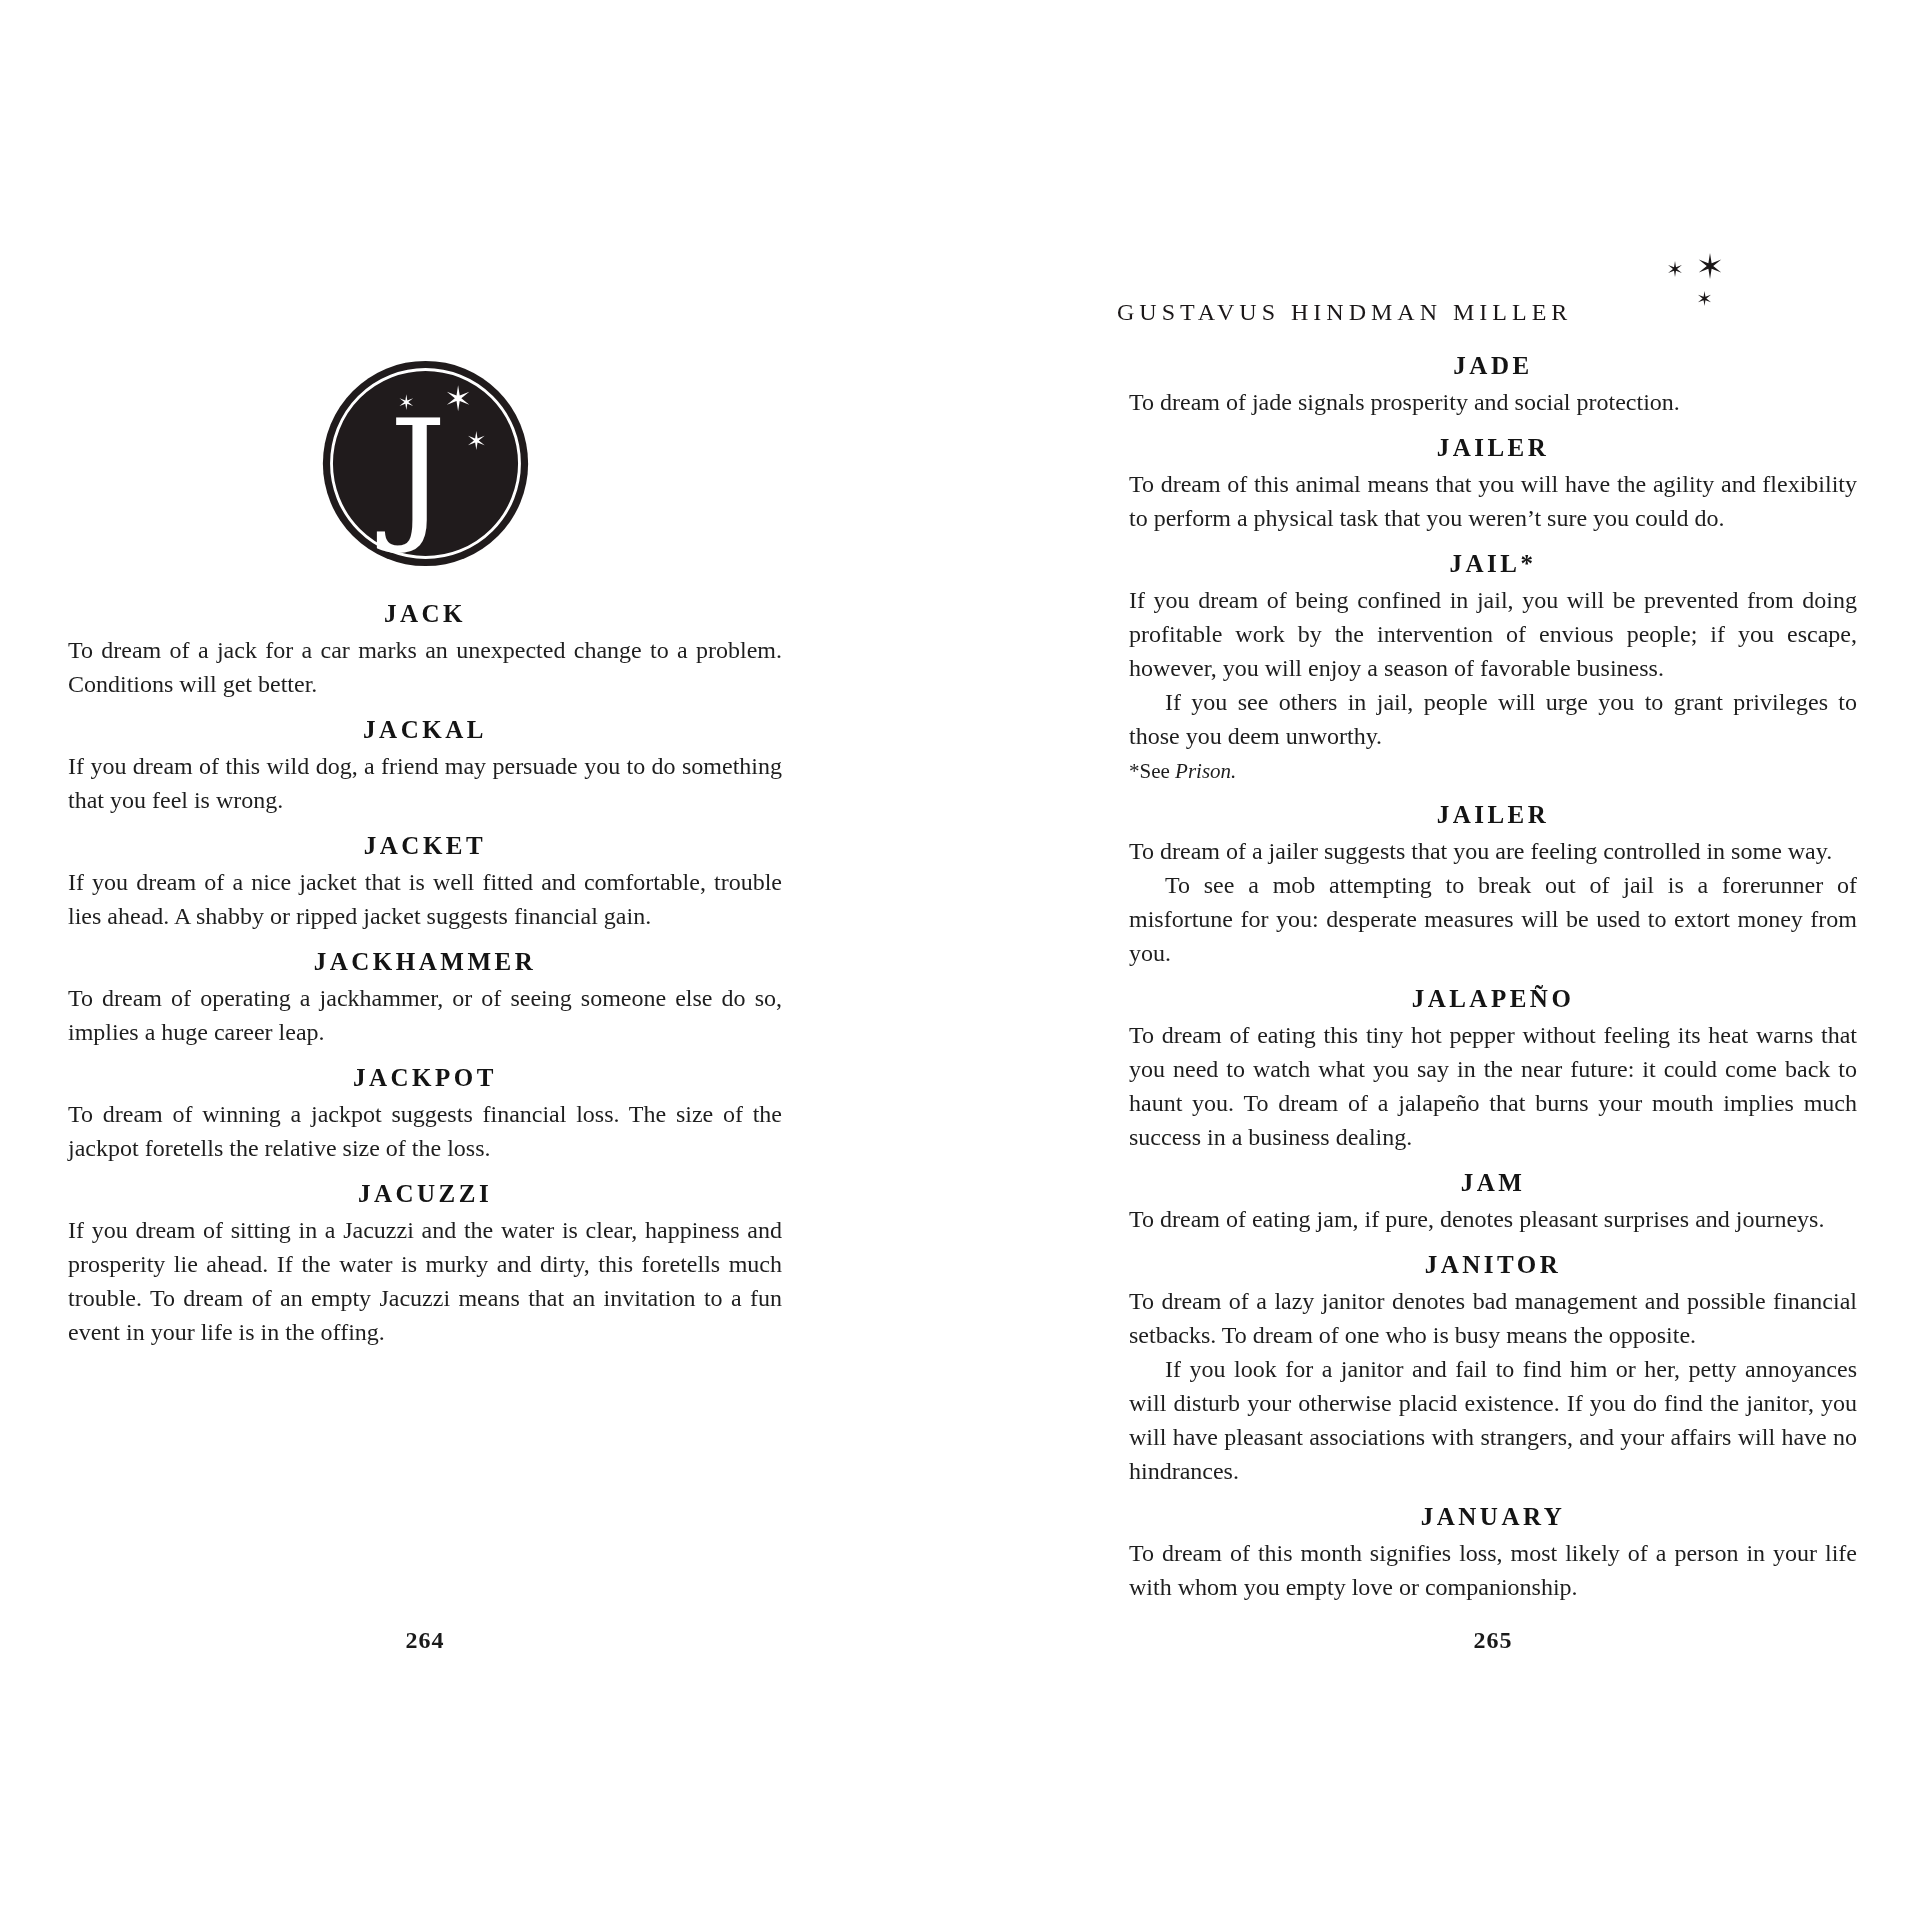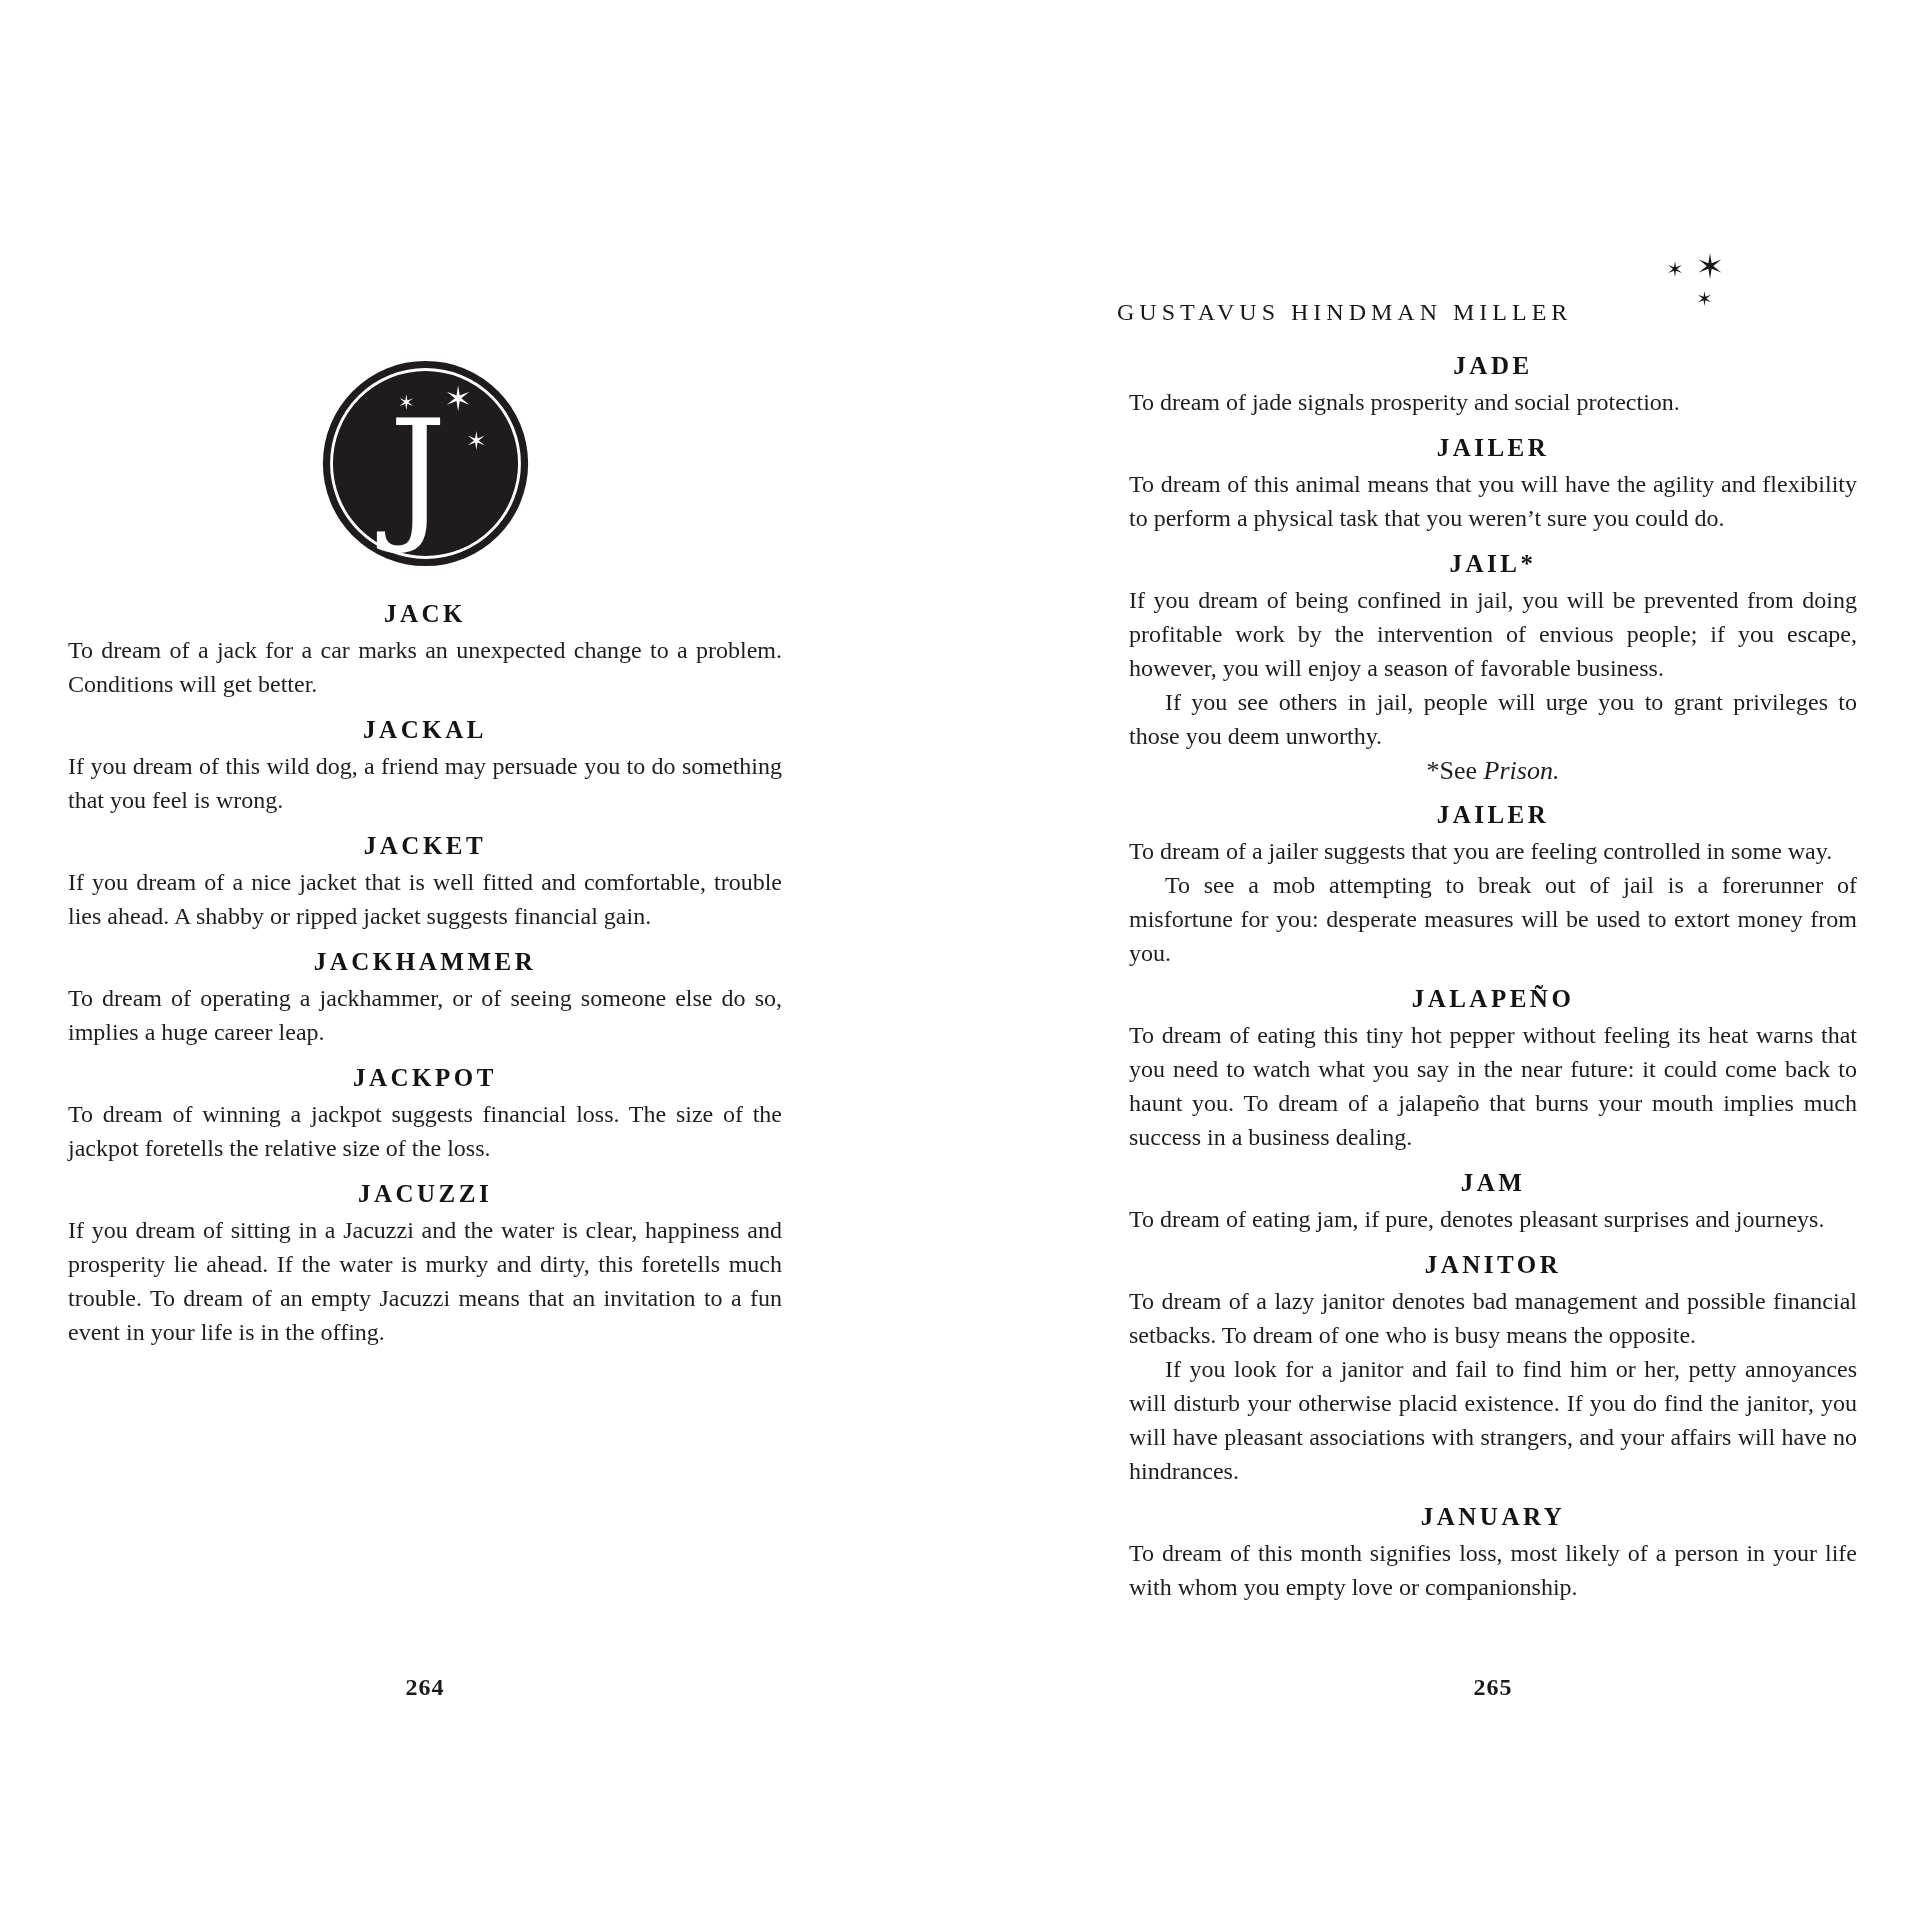--- a/index.html
+++ b/index.html
@@ -57,32 +57,32 @@
   }
   .entry-body{
     margin:0;
     font-size:24px;line-height:34px;
     text-align:justify;
     color:#1e1e1e;
   }
   .entry-body + .entry-body{text-indent:36px;}
   .footnote{
     margin:3px 0 0 0;
-    font-size:26px;line-height:30px;
-    text-align:center;
+    font-size:21px;line-height:30px;
+    text-align:left;
     color:#1e1e1e;
   }
   .footnote .ref{font-style:italic;}
   .page--right .running-header{margin-bottom:24px;}
 
   
   .folio{
     position:absolute;top:1627px;
     font-size:24px;font-weight:bold;letter-spacing:1px;
-    text-align:center;color:#1a1a1a;margin-top:47px;
+    text-align:center;color:#1a1a1a;
   }
   .folio--left{left:56px;width:738px;}
   .folio--right{left:1117px;width:752px;}
 </style>
 </head>
 <body>
 
 <div class="spread">
 
   <section class="page page--left">

